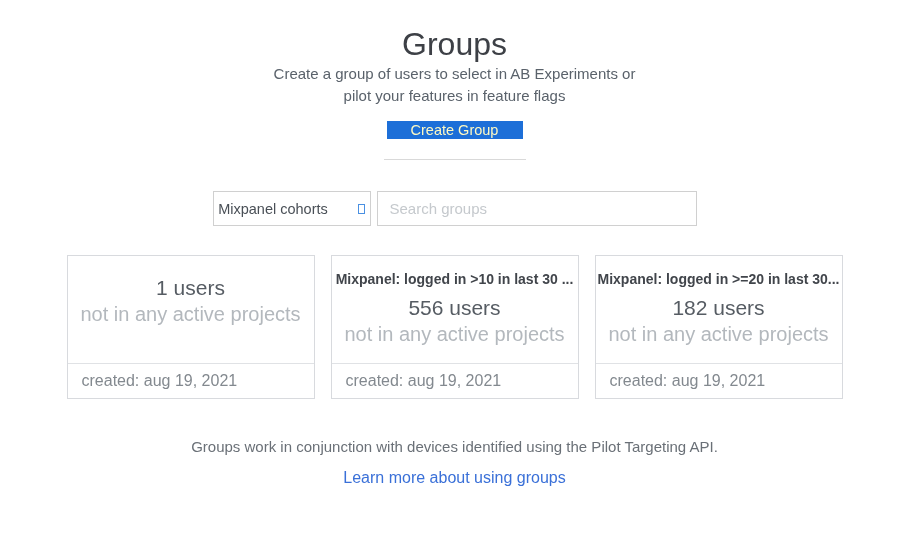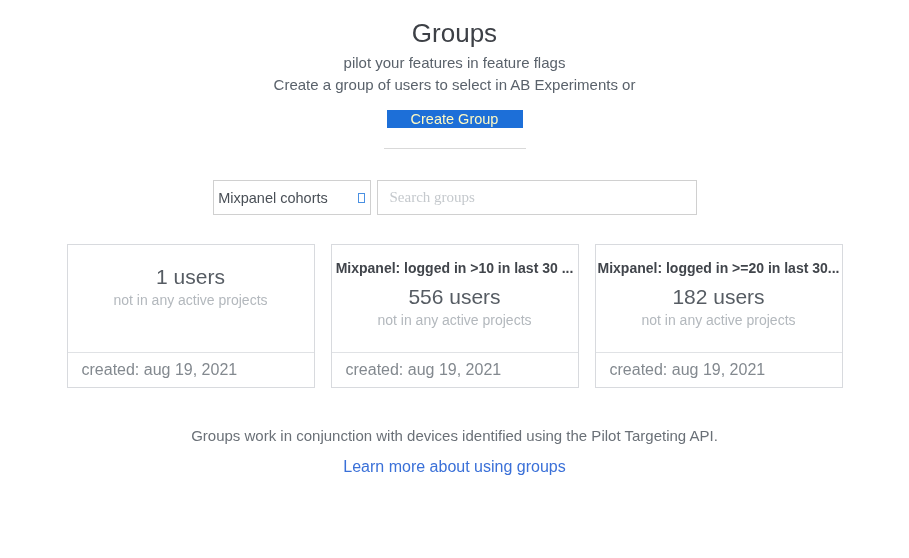--- a/index.html
+++ b/index.html
@@ -5,22 +5,22 @@
   * { margin: 0; padding: 0; box-sizing: border-box; }
   html, body { width: 909px; height: 558px; background: #ffffff; overflow: hidden; }
   body {
     font-family: "Liberation Sans", "DejaVu Sans", sans-serif;
     color: #41454b;
   }
   .page { width: 909px; height: 558px; display: flex; flex-direction: column; align-items: center; }
 
   
   .page-title {
-    margin-top: 17px;
-    font-size: 26px;
+    margin-top: 28px;
+    font-size: 32px;
     line-height: 32px;
     font-weight: 400;
     color: #3d4046;
   }
   .subtitle { margin-top: 3px; text-align: center; }
   .subtitle-line {
     font-size: 15px;
     line-height: 22px;
     color: #5a626b;
   }
@@ -70,21 +70,21 @@
     width: 7px;
     height: 10px;
     border: 1px solid #4a90e2;
     display: inline-block;
   }
   .search-input {
     flex: 1;
     height: 35px;
     border: 1px solid #d0d0d0;
     padding: 0 12px;
-    font-family: Liberation Serif, serif;
+    font-family: Liberation Sans, sans-serif;
     font-size: 15px;
     color: #494f56;
     outline: none;
   }
   .search-input::placeholder { color: #c5c9cd; }
 
   
   .cards {
     margin-top: 29px;
     display: flex;
@@ -113,21 +113,21 @@
     line-height: 20px;
   }
   .card-users {
     margin-top: 6px;
     font-size: 21px;
     line-height: 26px;
     color: #565c63;
   }
   .card-status {
     margin-top: 2px;
-    font-size: 14px;
+    font-size: 20px;
     color: #b3b8bd;
     text-align: center;
   }
   .card-footer {
     height: 36px;
     border-top: 1px solid #e0e2e5;
     display: flex;
     align-items: center;
     padding-left: 14px;
     font-size: 16px;
@@ -151,22 +151,22 @@
   }
 </style>
 </head>
 <body>
 
 <div class="page">
 
   <h1 class="page-title">Groups</h1>
 
   <div class="subtitle">
+    <div class="subtitle-line">Create a group of users to select in AB Experiments or</div>
     <div class="subtitle-line">pilot your features in feature flags</div>
-    <div class="subtitle-line">Create a group of users to select in AB Experiments or</div>
   </div>
 
   <button class="create-btn">Create Group</button>
 
   <div class="divider"></div>
 
   <div class="controls">
     <div class="cohort-select">
       <span class="cohort-select-label">Mixpanel cohorts</span>
       <span class="glyph-box"></span>

